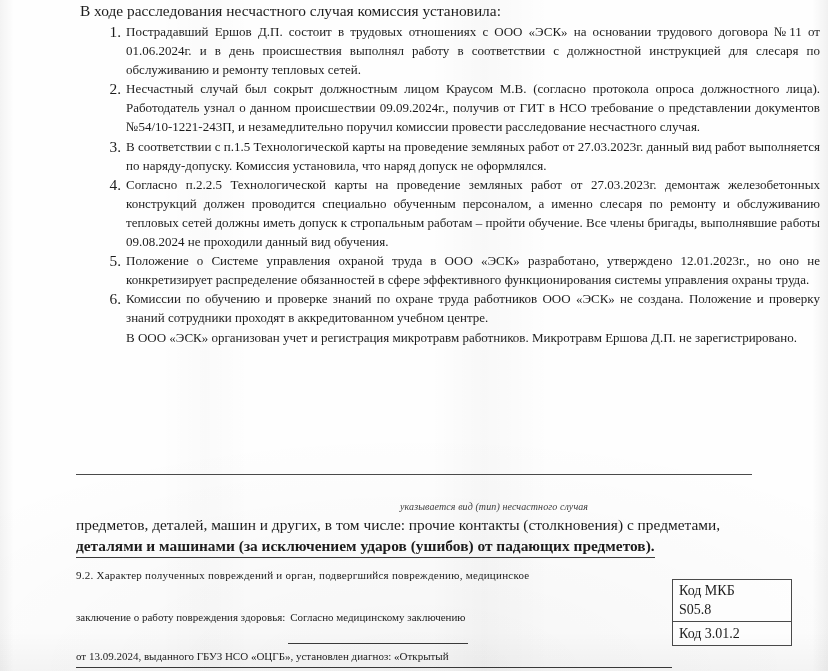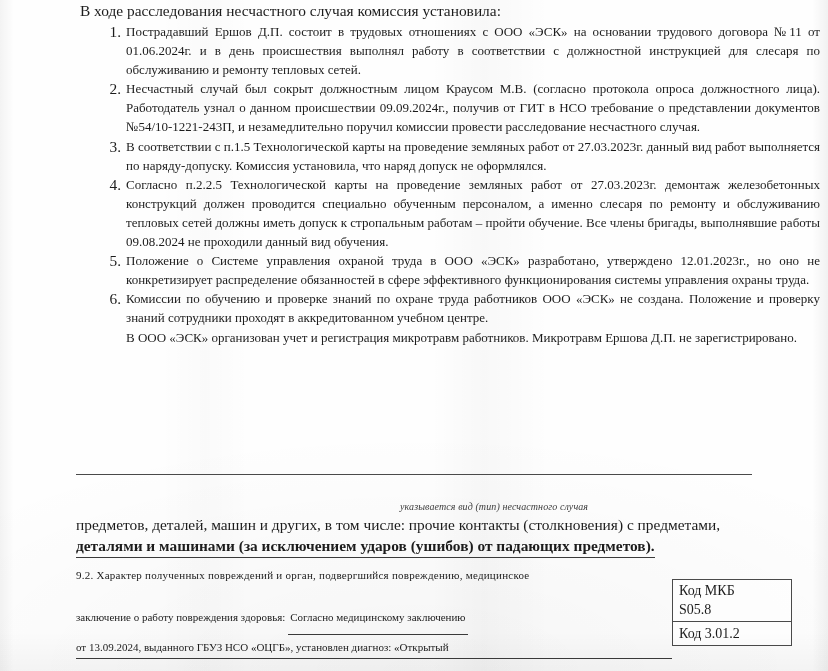--- a/index.html
+++ b/index.html
@@ -195,21 +195,21 @@
     white-space: nowrap;
     letter-spacing: .25px;
   }
   .sec92 .line-b {
     margin-top: 23px;
     white-space: nowrap;
   }
   .sec92 .line-b .ul {
     border-bottom: 1.2px solid #3a3a3a;
     display: inline-block;
-    padding: 0 2px 7px 2px;
+    padding: 0 2px 16px 2px;
   }
   .sec92 .line-c {
     margin-top: 3px;
     white-space: nowrap;
     border-bottom: 1.2px solid #3a3a3a;
     display: inline-block;
     padding-bottom: 1px;
     width: 596px;
   }
 

